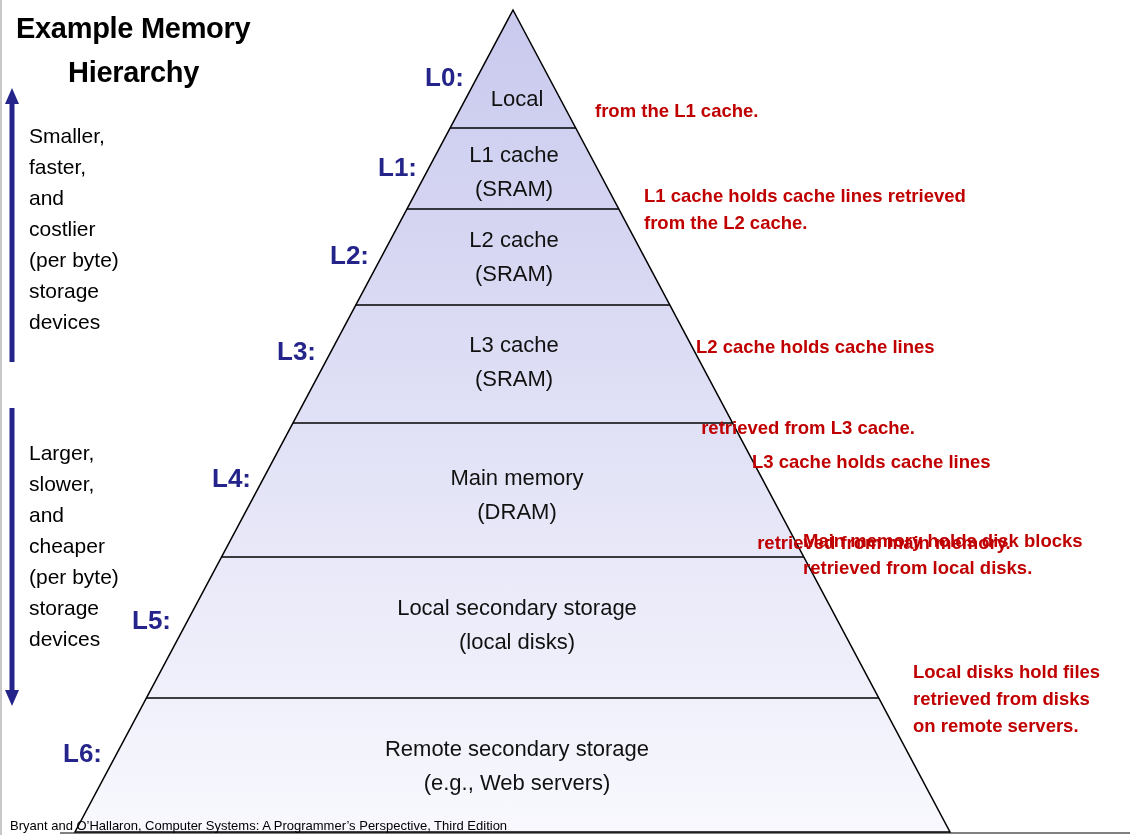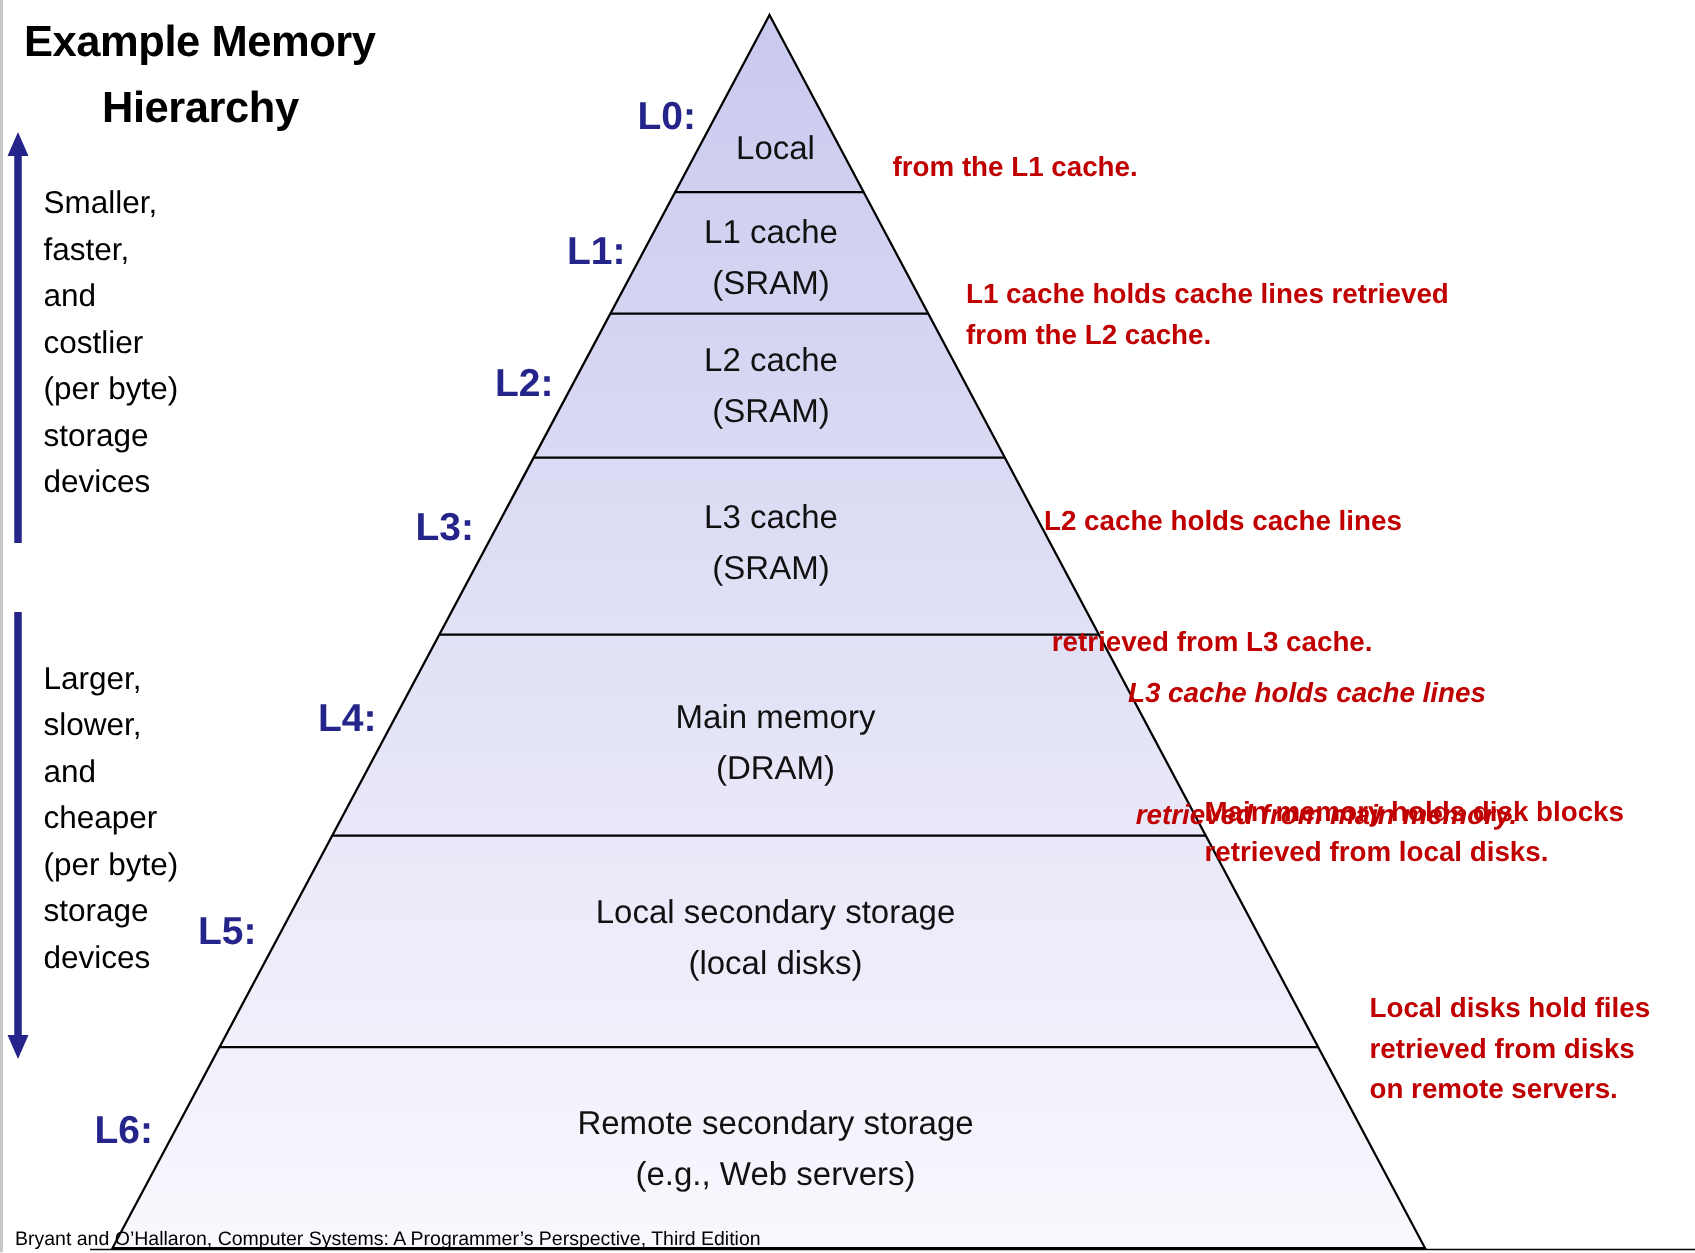--- a/index.html
+++ b/index.html
@@ -113,21 +113,21 @@
   <div>from the L1 cache.</div>
 </div>
 <div class="note" style="left:644px; top:182px;">
   <div>L1 cache holds cache lines retrieved</div>
   <div>from the L2 cache.</div>
 </div>
 <div class="note" style="left:696px; top:279px; white-space:pre;">
   <div>L2 cache holds cache lines</div>
   <div> retrieved from L3 cache.</div>
 </div>
-<div class="note" style="left:752px; top:394px; white-space:pre;font-style:italic;">
+<div class="note" style="left:752px; top:394px; white-space:pre;">
   <div>L3 cache holds cache lines</div>
   <div> retrieved from main memory.</div>
 </div>
 <div class="note" style="left:803px; top:527px;">
   <div>Main memory holds disk blocks</div>
   <div>retrieved from local disks.</div>
 </div>
 <div class="note" style="left:913px; top:658px;">
   <div>Local disks hold files</div>
   <div>retrieved from disks</div>

